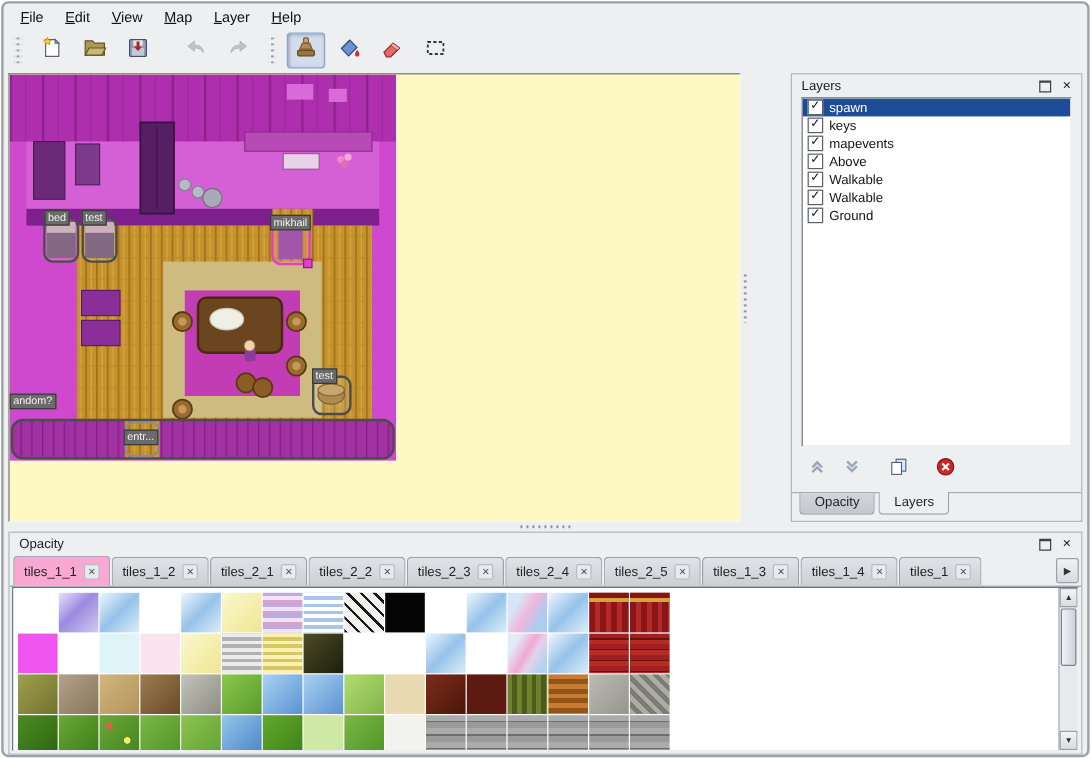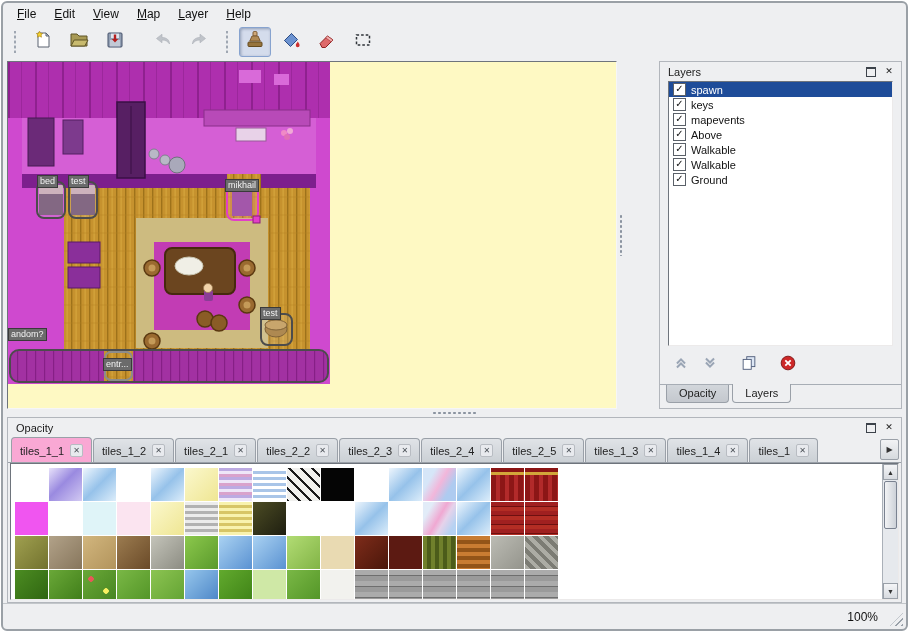--- a/index.html
+++ b/index.html
@@ -451,18 +451,14 @@
           </div>
         <div class="scroll-thumb"></div>
         <div class="scroll-rest"></div>
         <div class="scroll-arrow">
             <span>▼</span>
           </div>
       </div>
     </div>
   </div>
 
-  <div class="statusbar">
-    <span>100%</span>
-    <span class="resize-grip"></span>
-  </div>
 
 </div>
 
 </body></html>

